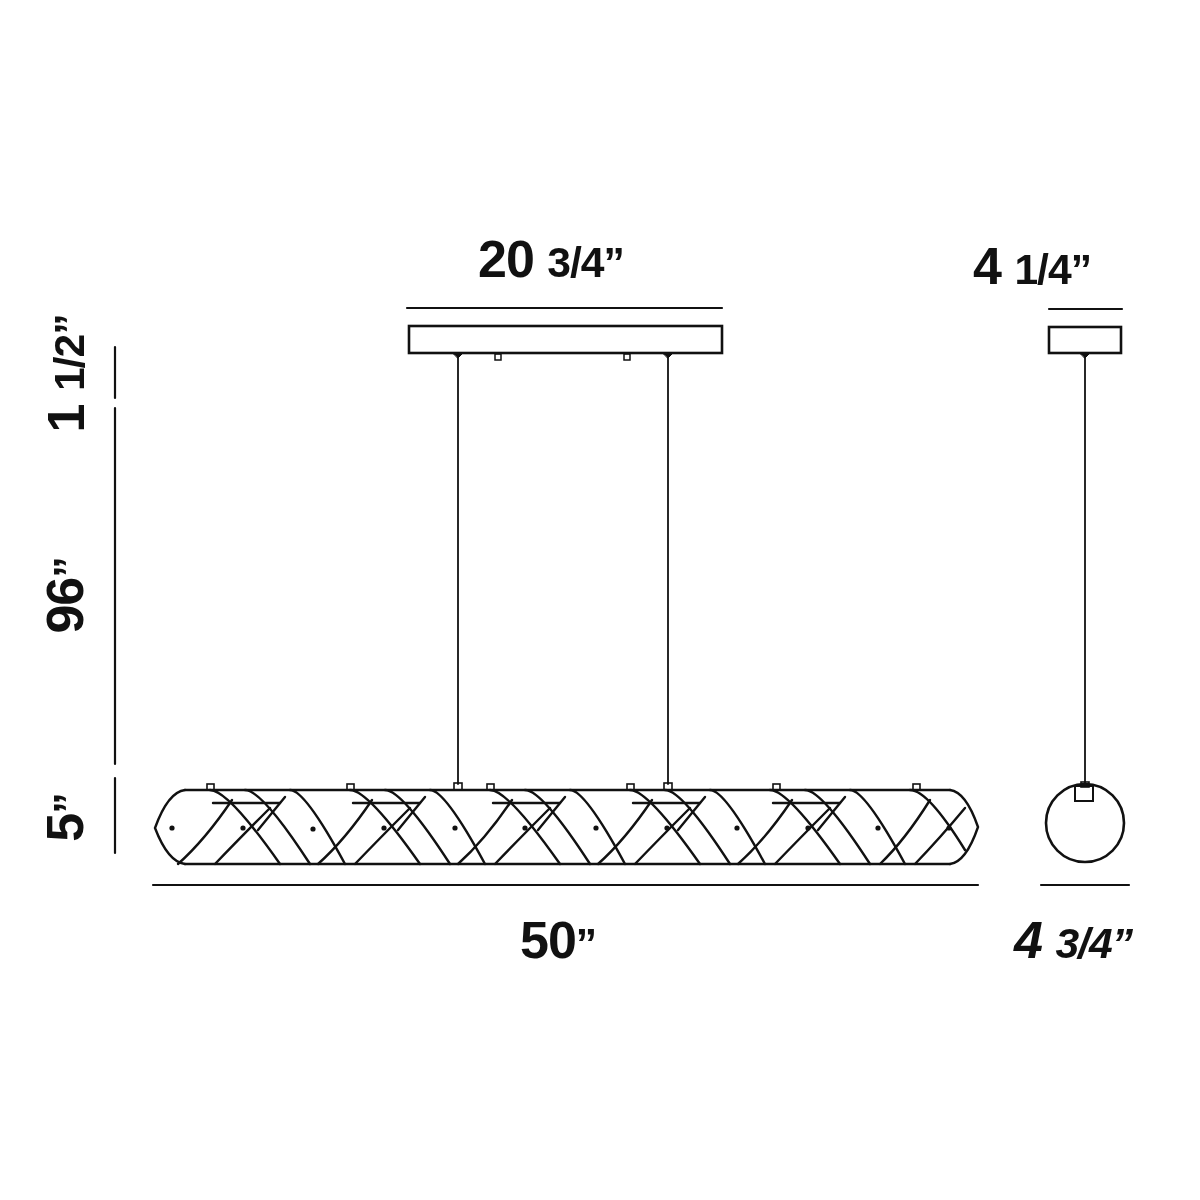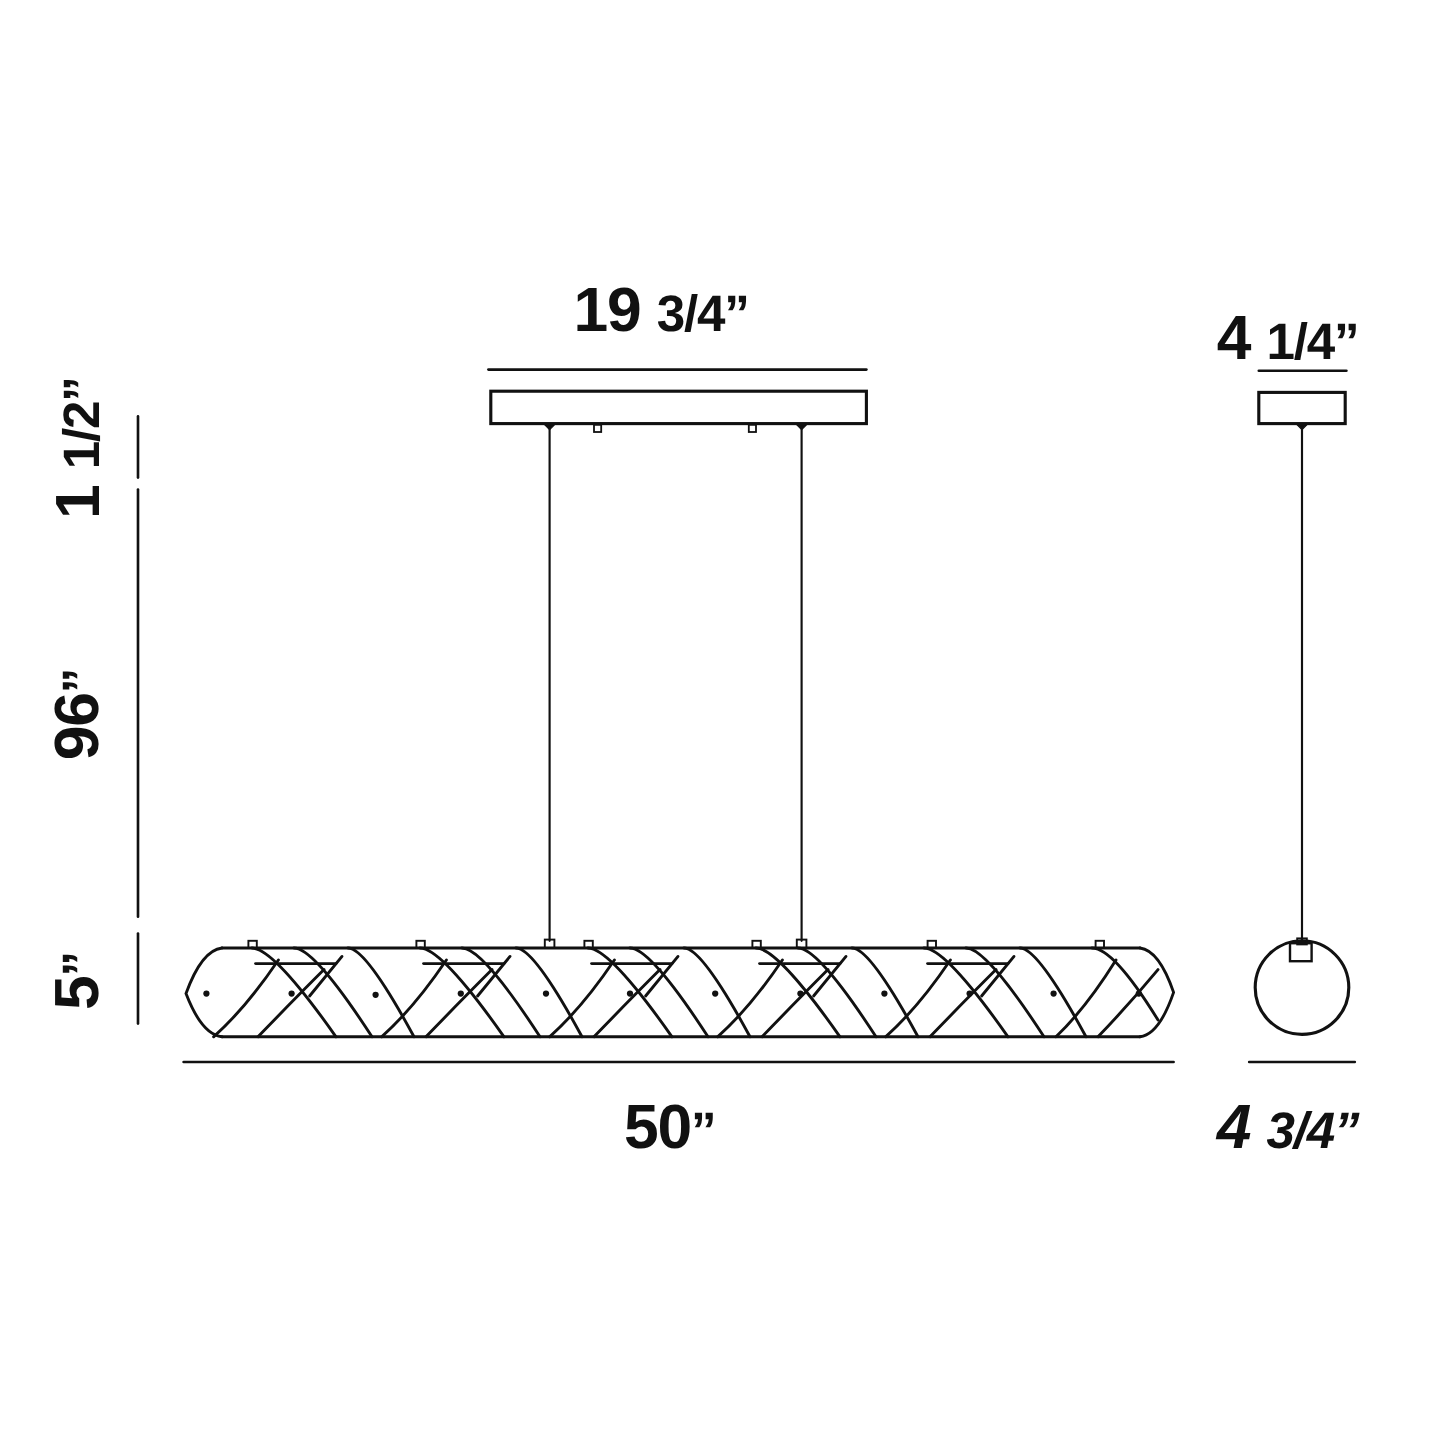--- a/index.html
+++ b/index.html
@@ -130,25 +130,25 @@
       <line x1="1085" y1="356" x2="1085" y2="783" stroke-width="1.8"></line>
       <circle cx="1085" cy="823" r="39" stroke-width="2.6"></circle>
       <rect x="1075" y="786" width="18" height="15" stroke-width="2"></rect>
       <rect x="1081" y="782" width="8" height="5" stroke-width="1.6"></rect>
       <line x1="1041" y1="885" x2="1129" y2="885"></line>
     </g>
   </g>
 </svg>
 
 <div class="lbl h" style="left:478px; top:233px;">
-  <span>19</span>
+  <span>20</span>
   <span class="frac">3/4</span><span class="frac">”</span>
 </div>
 
-<div class="lbl h" style="left:1014px; top:240px;margin-top:16px;">
+<div class="lbl h" style="left:973px; top:240px;">
   <span>4</span>
   <span class="frac">1/4</span><span class="frac">”</span>
 </div>
 
 <div class="lbl v" style="left:-8px; top:346px; width:150px; text-align:center;">
   <span>1</span>
   <span class="frac">1/2</span><span class="frac">”</span>
 </div>
 
 <div class="lbl v" style="left:16px; top:568px; width:100px; text-align:center;">

